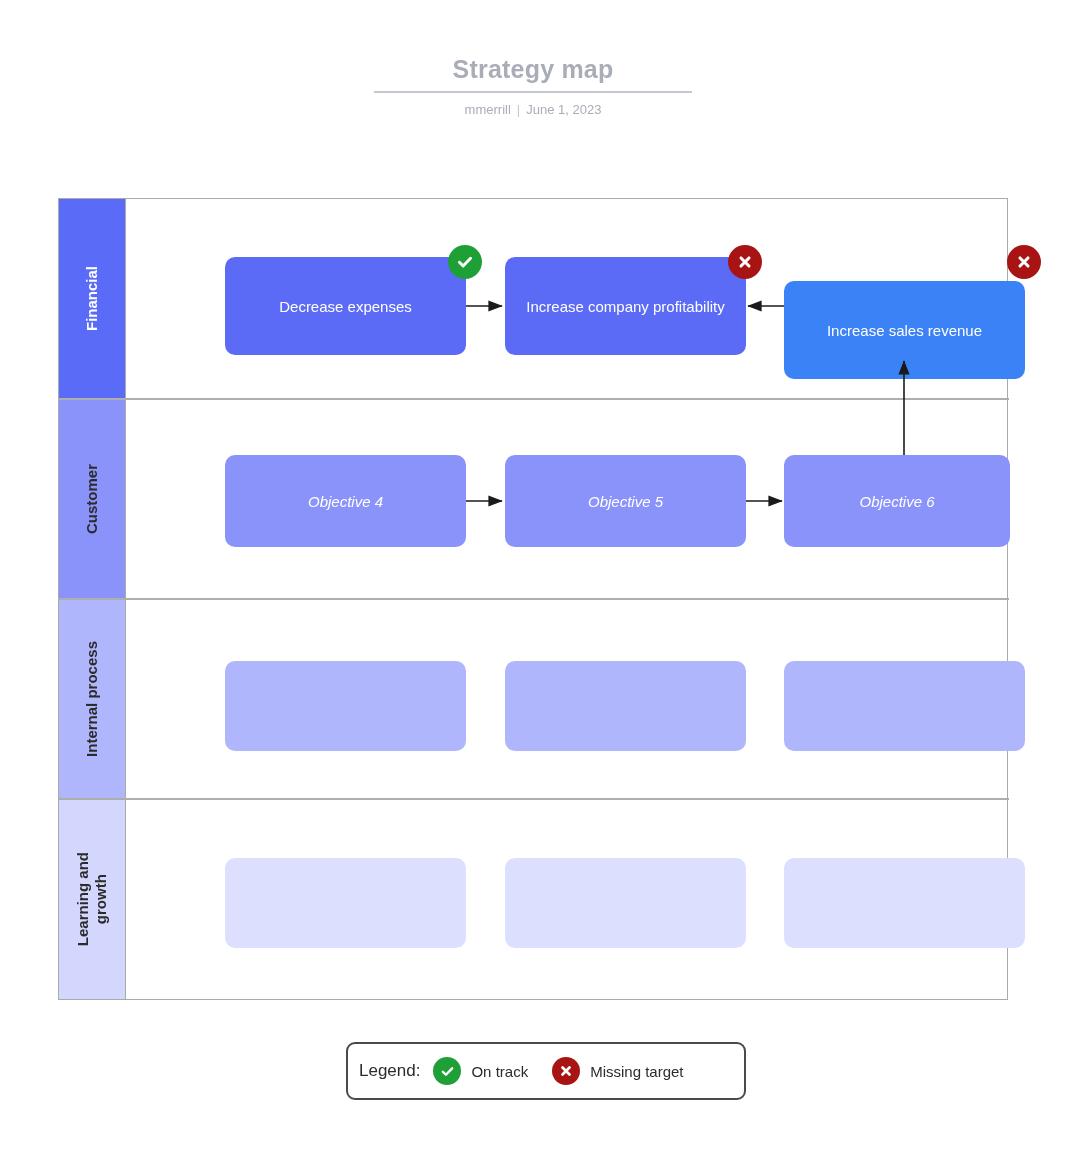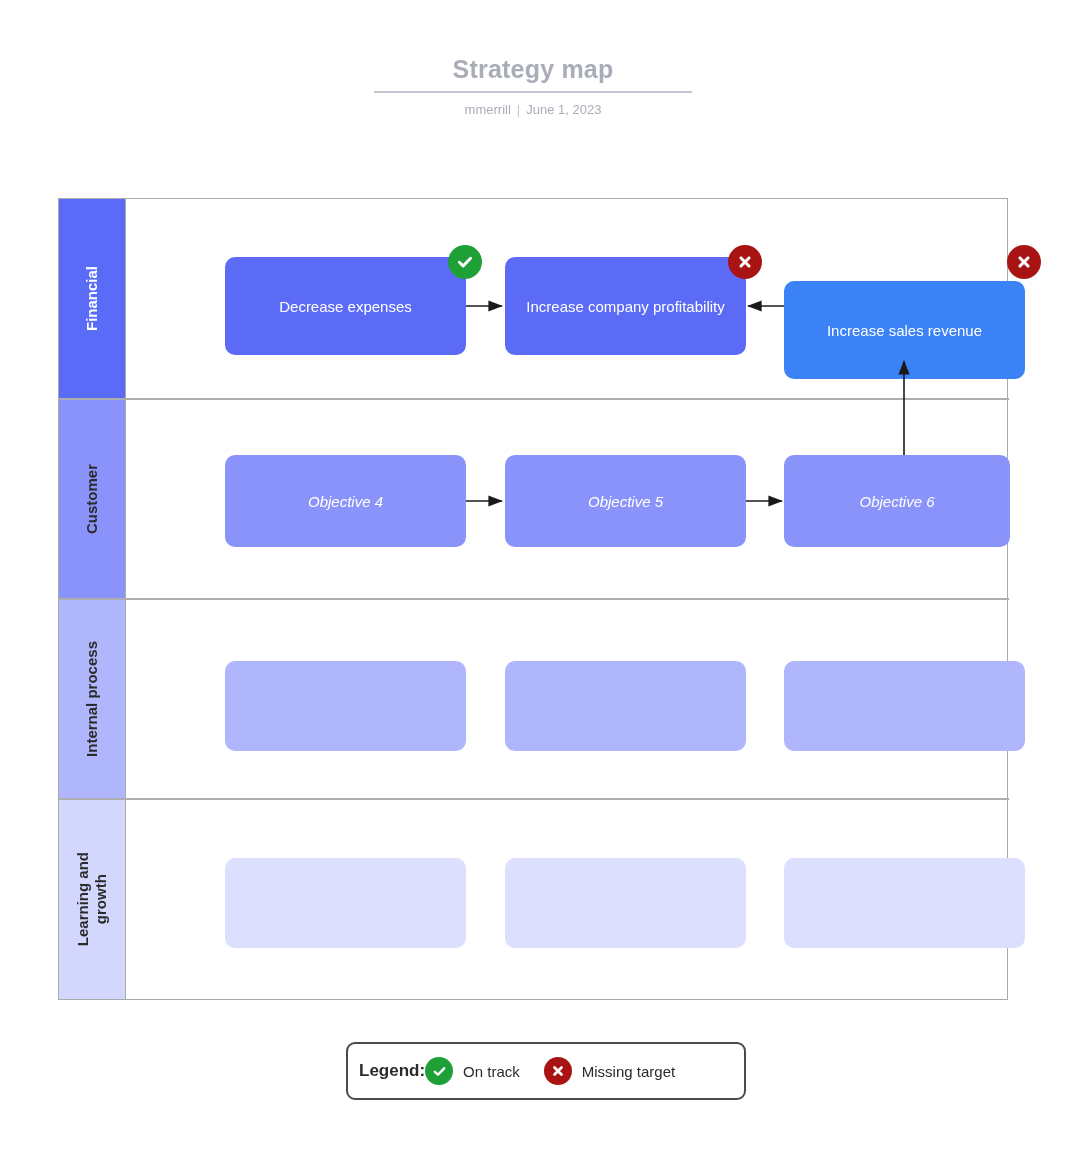--- a/index.html
+++ b/index.html
@@ -153,22 +153,23 @@
     border: 2px solid #4a4a4a;
     border-radius: 9px;
     background: #ffffff;
     box-sizing: border-box;
     display: flex;
     align-items: center;
     padding-left: 11px;
   }
   #legend-title {
     font-size: 17px;
-    font-weight: bold;
+    font-weight: normal;
     color: #2b2b2b;
+    margin-right: 13px;
   }
   .legend-item {
     display: flex;
     align-items: center;
     margin-right: 24px;
   }
   .legend-badge {
     width: 28px;
     height: 28px;
     border-radius: 50%;

